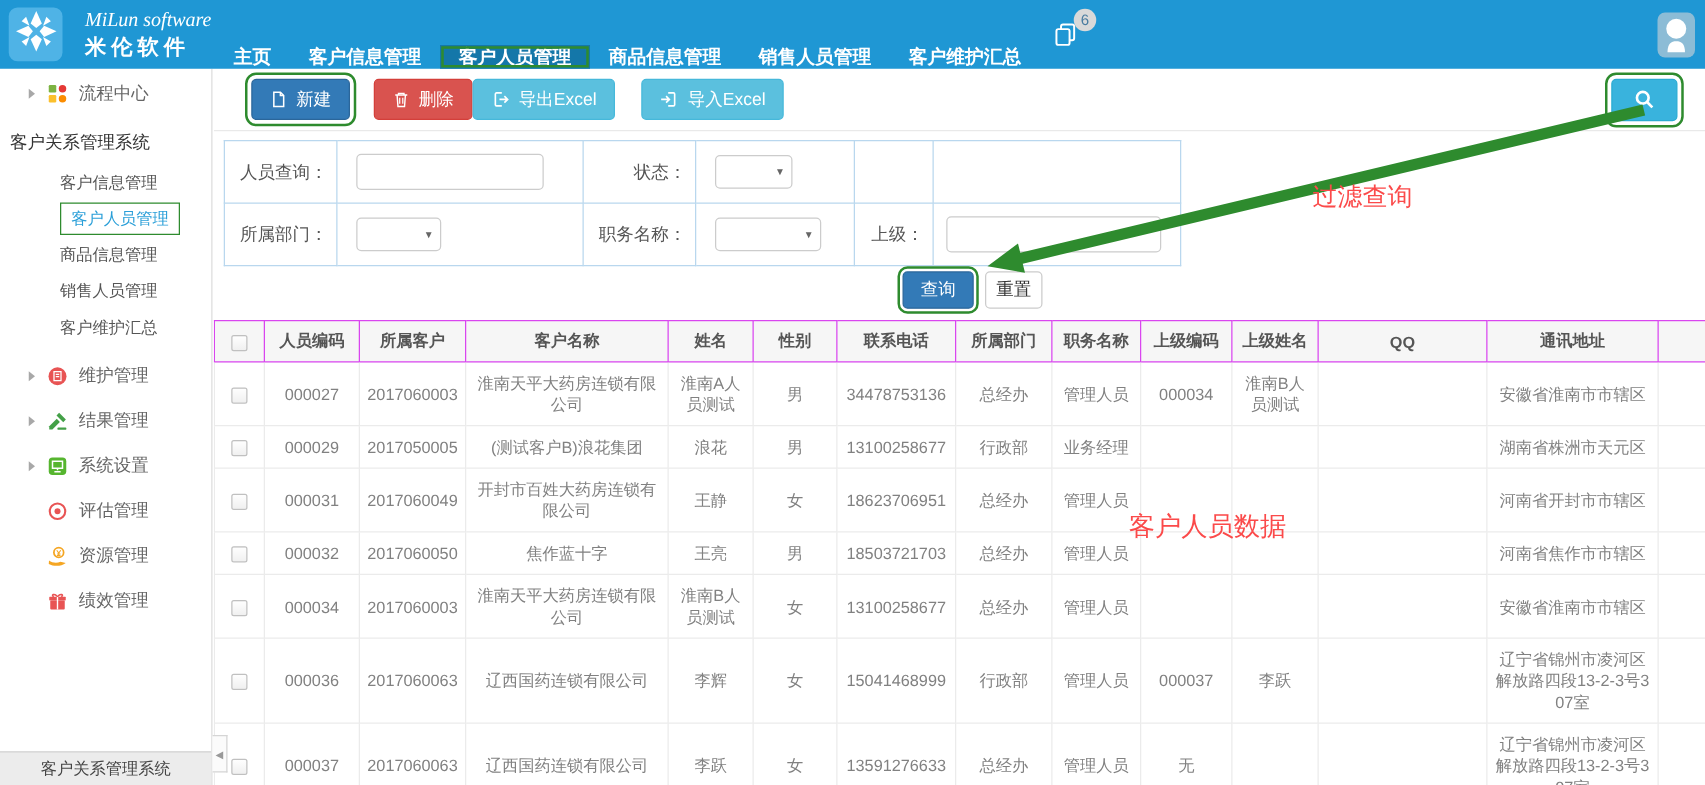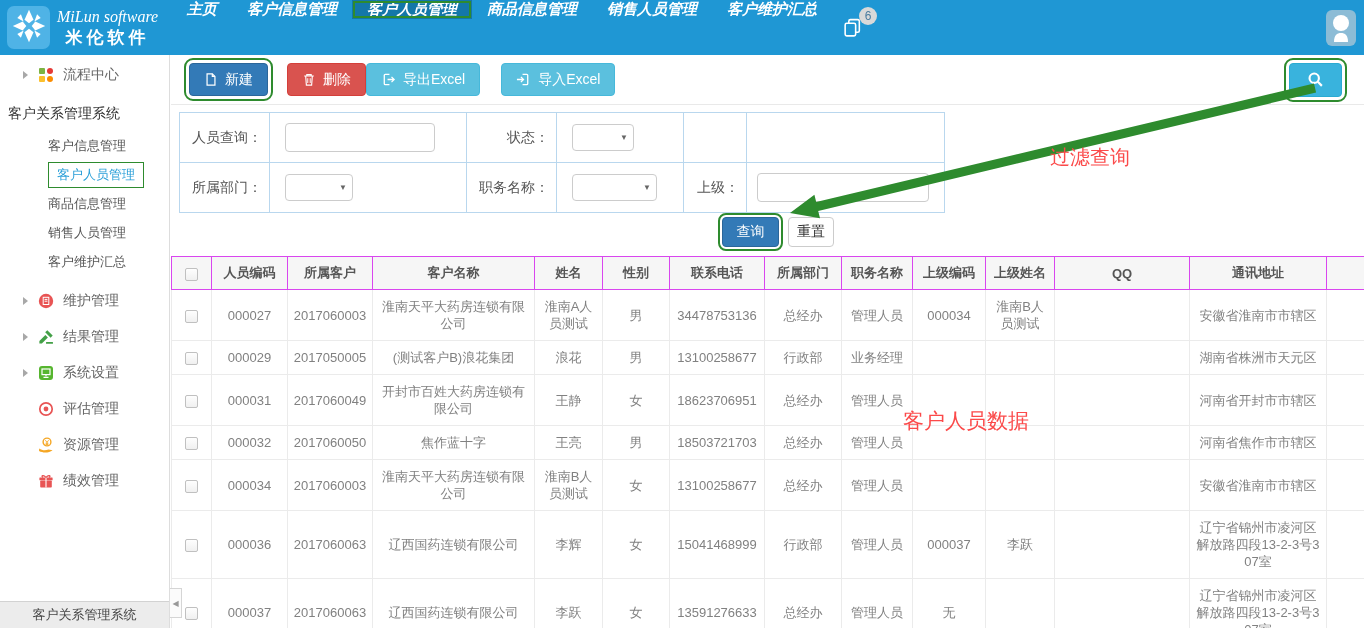--- a/index.html
+++ b/index.html
@@ -3,27 +3,27 @@
 <meta charset="utf-8">
 <style>
   * { margin:0; padding:0; box-sizing:border-box; }
   html,body { width:1364px; height:628px; overflow:hidden; background:#fff;
     font-family:"Liberation Sans","DejaVu Sans",sans-serif; }
   .page { position:relative; width:1364px; height:628px; overflow:hidden; }
 
   
   .hdr { position:absolute; top:0; left:0; right:0; height:55px;
     background:var(--header_bg); display:flex; align-items:stretch; z-index:10; }
-  .logo { width:172px; display:flex; align-items:center; gap:7px; padding-left:7px;text-align:center; }
+  .logo { width:172px; display:flex; align-items:center; gap:18px; padding-left:7px; }
   .logo-tile { width:43px; height:43px; background:var(--logo_tile); border-radius:7px;
     display:flex; align-items:center; justify-content:center; flex:none; }
   .logo-en { color:#fff; font-family:"Liberation Serif","DejaVu Serif",serif;
     font-style:italic; font-size:16px; line-height:19px; white-space:nowrap; }
   .logo-cn { color:#fff; font-weight:bold; font-size:17px; letter-spacing:4px; white-space:nowrap; }
-  .topnav { display:flex; align-items:flex-start;font-style:italic; }
+  .topnav { display:flex; align-items:flex-end; }
   .nav-item { color:#fff; font-size:15px; font-weight:bold; padding:0 15px;
     display:flex; align-items:center; cursor:pointer; white-space:nowrap; }
   .nav-item.active { background:var(--nav_active);
     outline:2px solid var(--annot_green); outline-offset:-3px; }
   .nav-tools { position:relative; display:flex; align-items:center; margin-left:10px; cursor:pointer; }
   .nav-tools .ic svg { display:block; }
   .badge { position:absolute; top:7px; right:-14px; min-width:18px; height:18px;
     background:#d9d9d9; color:#4a7ca0; border-radius:50%; font-size:12px;
     display:flex; align-items:center; justify-content:center; }
   .avatar { position:absolute; right:8px; top:10px; width:30px; height:36px;
@@ -61,21 +61,21 @@
 
   
   .main { position:absolute; top:55px; left:171px; right:0; bottom:0; background:#fff; overflow:hidden; }
   .toolbar { height:50px; display:flex; align-items:center; padding:0 10px;
     border-bottom:1px solid #e9e9e9; }
   .btn { height:33px; border-radius:4px; color:#fff; font-size:14px;
     display:inline-flex; align-items:center; gap:7px; padding:0 14px;
     border:1px solid transparent; cursor:pointer; font-family:inherit; }
   .btn .ic { display:flex; }
   .btn-new { background:var(--primary); border-color:#2b669a;
-    outline:2px solid var(--annot_green); outline-offset:3px; margin-left:8px; margin-right:19px; }
+    outline:2px solid var(--annot_green); outline-offset:3px; margin-left:20px; margin-right:19px; }
   .btn-del { background:var(--danger); border-color:#d43f3a; }
   .btn-exp { background:var(--info); border-color:#46b8da; margin-right:21px; }
   .btn-imp { background:var(--info); border-color:#46b8da; }
   .btn-search { margin-left:auto; margin-right:12px; width:53px; height:34px;
     justify-content:center; background:var(--search_blue); border-color:#2aabd2;
     outline:2px solid var(--annot_green); outline-offset:3px; }
 
   .filter-wrap { margin:7px 0 4px 8px; }
   .filter-table { border-collapse:collapse; table-layout:fixed; }
   .filter-table td { border:1px solid var(--filter_border); height:50px;

